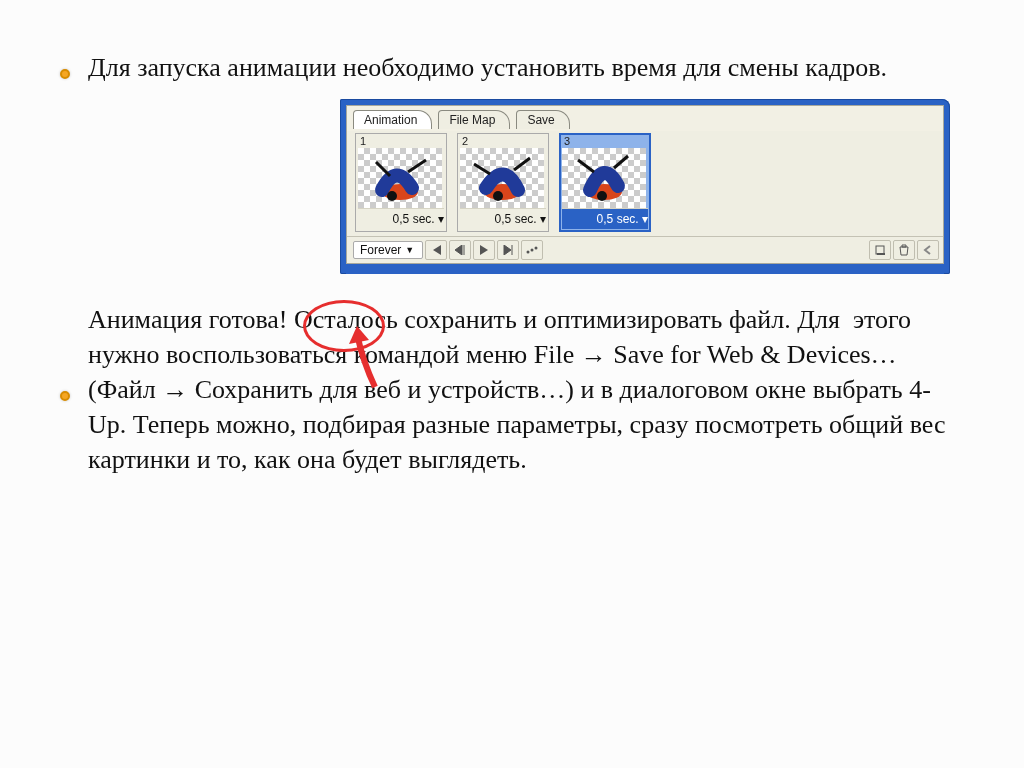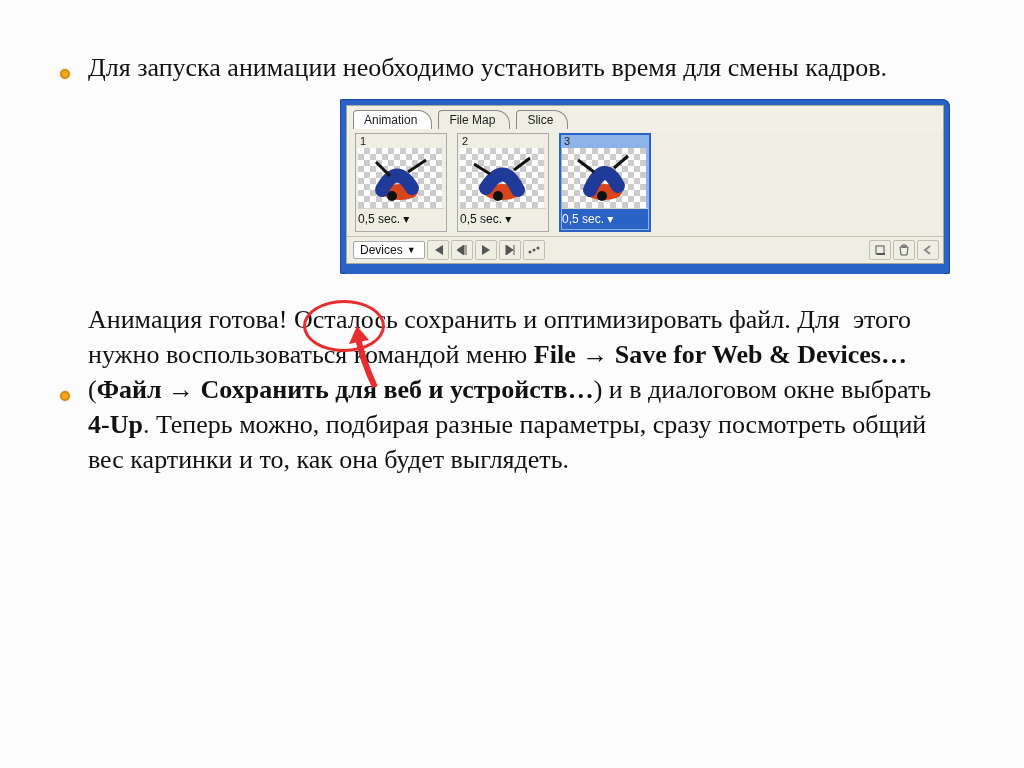--- a/index.html
+++ b/index.html
@@ -29,21 +29,21 @@
     margin-top: 12px;
     margin-right: 18px;
     flex: 0 0 auto;
   }
   .bullet-text {
     font-size: 26px;
     line-height: 1.35;
     max-width: 860px;
   }
   .second-block { margin-top: 28px; }
-  b { font-weight: bold; }
+  b { font-weight: normal; }
 
   
   .app-window {
     margin: 14px 0 0 280px;
     width: 610px;
     background: #2a62c5;
     padding: 6px 6px 0 6px;
     border-radius: 2px 8px 2px 2px;
     box-shadow: 0 0 0 1px #1a4aa0 inset;
   }
@@ -100,21 +100,21 @@
       linear-gradient(45deg,transparent 75%,#ccc 75%),
       linear-gradient(-45deg,transparent 75%,#ccc 75%);
     background-size: 12px 12px;
     background-position: 0 0, 0 6px, 6px -6px, -6px 0;
     background-color: #fff;
     display:flex; align-items:center; justify-content:center;
   }
   .thumb svg { width: 76px; height: 56px; }
   .frame-time {
     background: #efeee2;
-    text-align: left;
+    text-align: right;
     padding: 3px 0;
     font-size: 12px;
     border-top: 1px solid #d6d4c4;
   }
   .frame.selected .frame-time{ background:#2a62c5; color:#fff; }
   .controls {
     display:flex;
     align-items:center;
     gap:2px;
     background:#efeee2;
@@ -163,21 +163,21 @@
   <div class="bullet-row">
     <div class="bullet-dot"></div>
     <div class="bullet-text">Для запуска анимации необходимо установить время для смены кадров.</div>
   </div>
 
   <div class="app-window">
     <div class="app-inner">
       <div class="tabs">
         <div class="tab active">Animation</div>
         <div class="tab">File Map</div>
-        <div class="tab">Slice</div>
+        <div class="tab">Save</div>
       </div>
       <div class="frames">
         <div class="frame">
           <div class="frame-num">1</div>
           <div class="thumb">
             <svg viewBox="0 0 76 56">
                 <g>
               <ellipse cx="38" cy="42" rx="18" ry="8" fill="#d9451b"></ellipse>
               <path d="M20 40 Q34 12 50 38" stroke="#203a99" stroke-width="14" fill="none" stroke-linecap="round"></path>
               <circle cx="30" cy="46" r="5" fill="#111"></circle>
@@ -214,21 +214,21 @@
               <path d="M48 18 L62 6" stroke="#111" stroke-width="3"></path>
               <path d="M28 22 L12 10" stroke="#111" stroke-width="3"></path>
             </g>
               </svg>
           </div>
           <div class="frame-time"><span>0,5 sec.</span> ▾</div>
         </div>
       </div>
       <div class="controls">
         <div class="loop">
-            <span>Devices</span>
+            <span>Forever</span>
             <span style="font-size:9px;">▼</span>
           </div>
         <div class="ctrl-btn">
             <svg width="12" height="10">
               <path d="M1 0v10M11 0L3 5l8 5z" fill="#555"></path>
             </svg>
           </div>
         <div class="ctrl-btn">
             <svg width="12" height="10">
               <path d="M8 0L1 5l7 5zM10 0v10" fill="#555" stroke="#555"></path>

